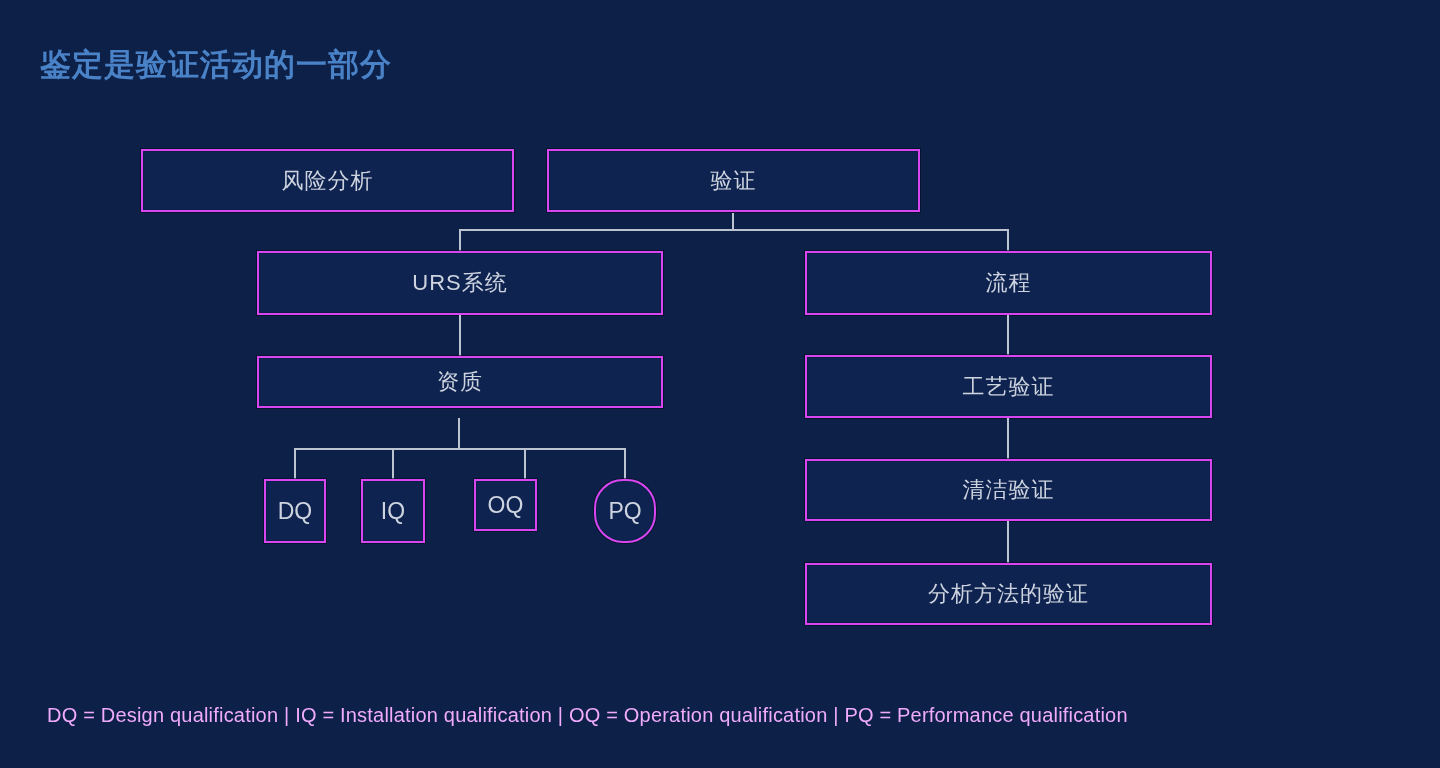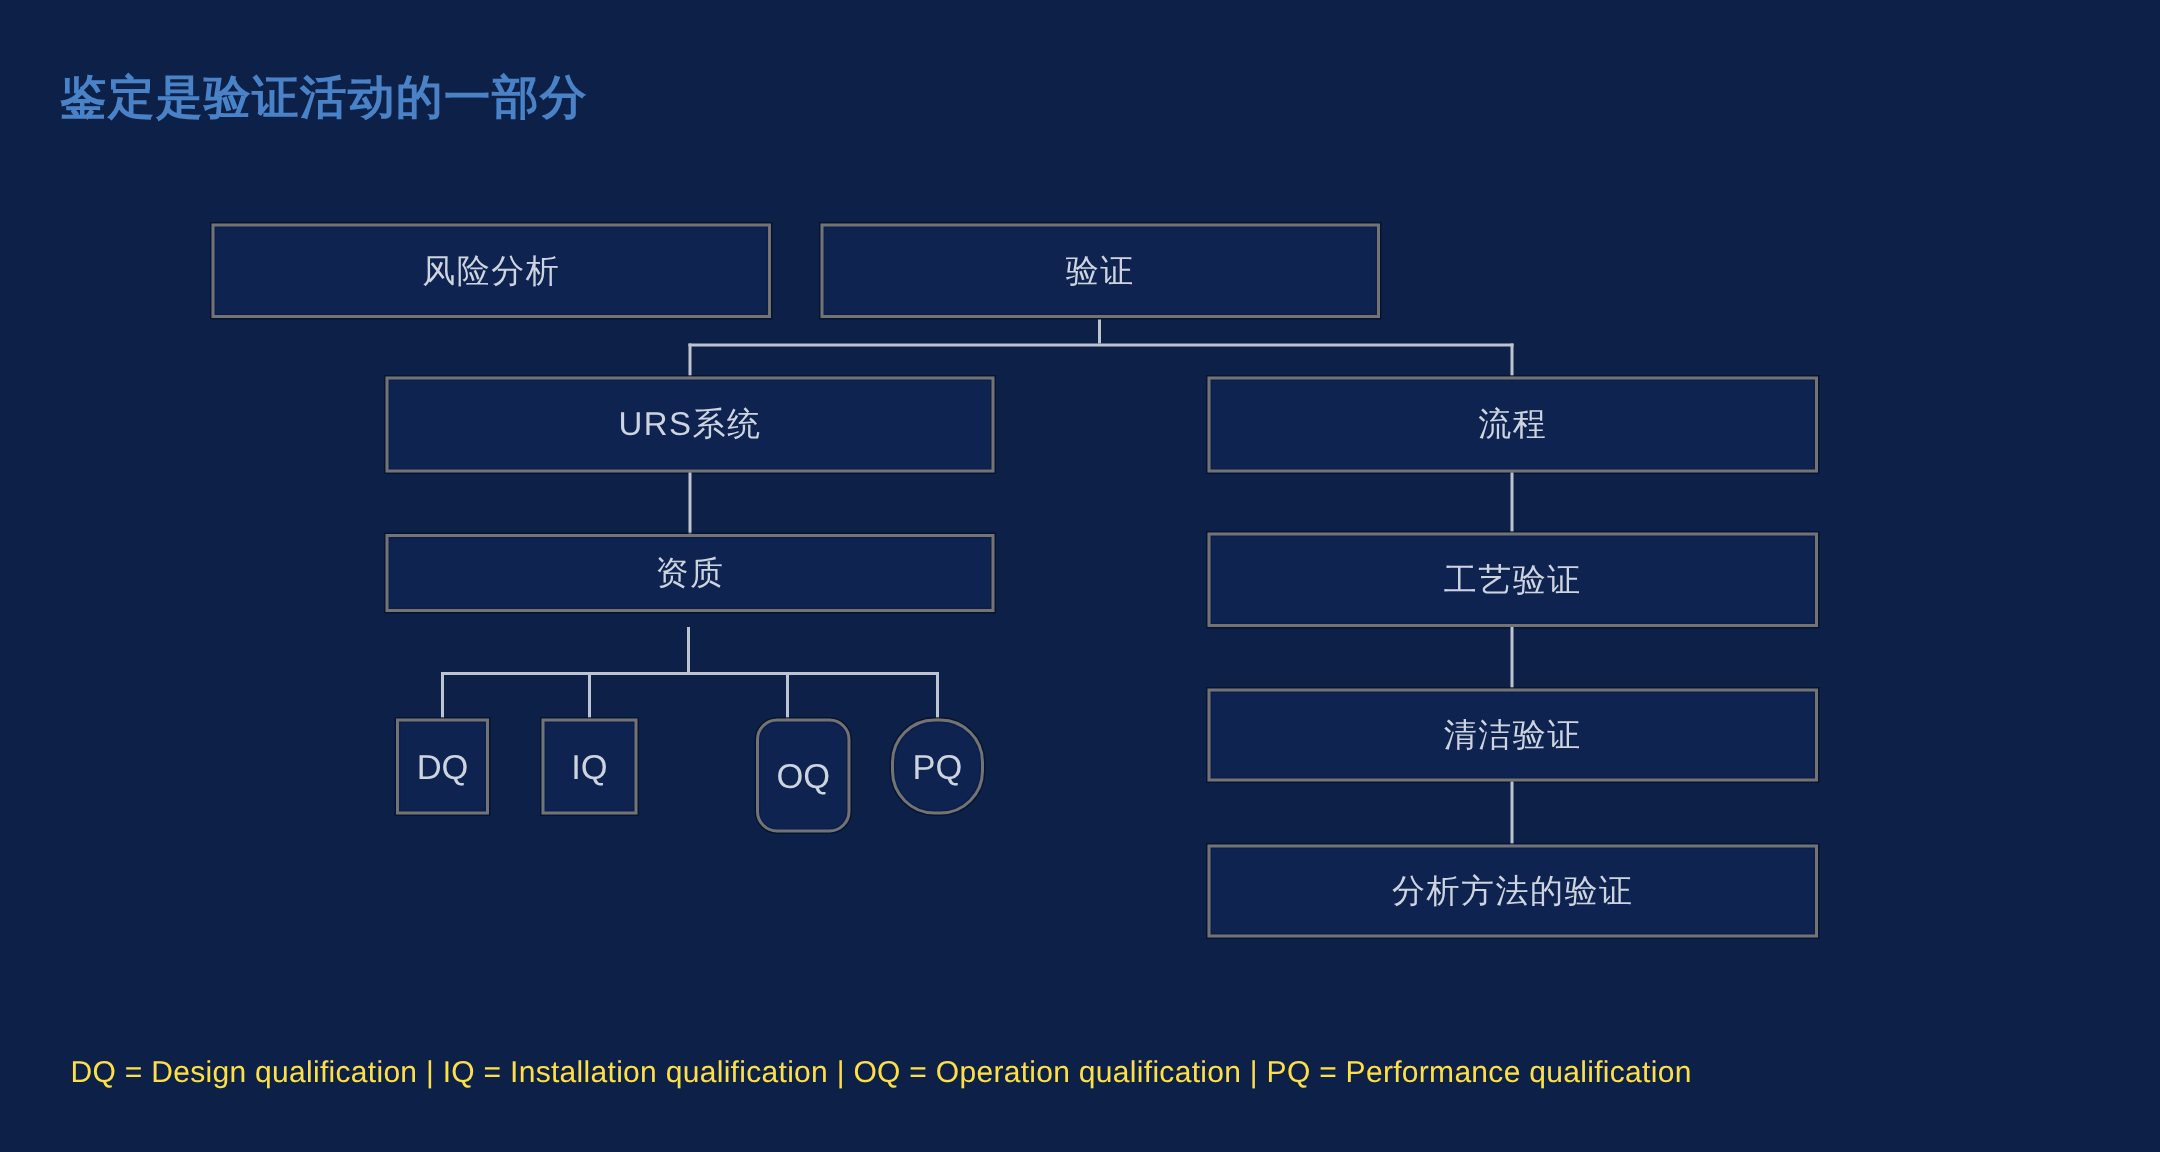--- a/index.html
+++ b/index.html
@@ -18,38 +18,38 @@
     position:absolute;
     left:40px;top:44px;
     font-size:31px;
     font-weight:bold;
     color:#4a82c8;
     letter-spacing:1px;
   }
   .node{
     position:absolute;
     display:flex;align-items:center;justify-content:center;
-    border:2px solid #737373;
+    border:2px solid #d946ef;
     background:#0e2350;
     box-shadow:0 0 0 1px rgba(4,14,38,.65), inset 0 0 0 1px rgba(10,28,70,.6);
     color:#ced4df;
     font-size:22px;
     letter-spacing:1px;
     box-sizing:border-box;
   }
   .node.small{font-size:23px;letter-spacing:0;}
   .line{
     position:absolute;
     background:#bcc4d2;
   }
   .legend{
     position:absolute;
     left:47px;top:704px;
     font-size:20px;
-    color:#fde047;
+    color:#f0abfc;
     letter-spacing:0.2px;
   }
 </style>
 </head>
 <body>
 
 <div class="slide">
 
   <div class="slide-title">鉴定是验证活动的一部分</div>
 
@@ -91,21 +91,21 @@
   <div class="line" style="left:624px;top:448px;width:2px;height:31px;"></div>
 
   <div class="line" style="left:1007px;top:418px;width:2px;height:41px;"></div>
 
   <div class="node small" style="left:264px;top:479px;width:62px;height:64px;">
     <span>DQ</span>
   </div>
   <div class="node small" style="left:361px;top:479px;width:64px;height:64px;">
     <span>IQ</span>
   </div>
-  <div class="node small" style="left:504px;top:479px;width:63px;height:76px;border-radius:14px;">
+  <div class="node small" style="left:474px;top:479px;width:63px;height:52px;">
     <span>OQ</span>
   </div>
   <div class="node small" style="left:594px;top:479px;width:62px;height:64px;border-radius:29px;">
     <span>PQ</span>
   </div>
 
   <div class="node" style="left:805px;top:459px;width:407px;height:62px;">
     <span>清洁验证</span>
   </div>
 

